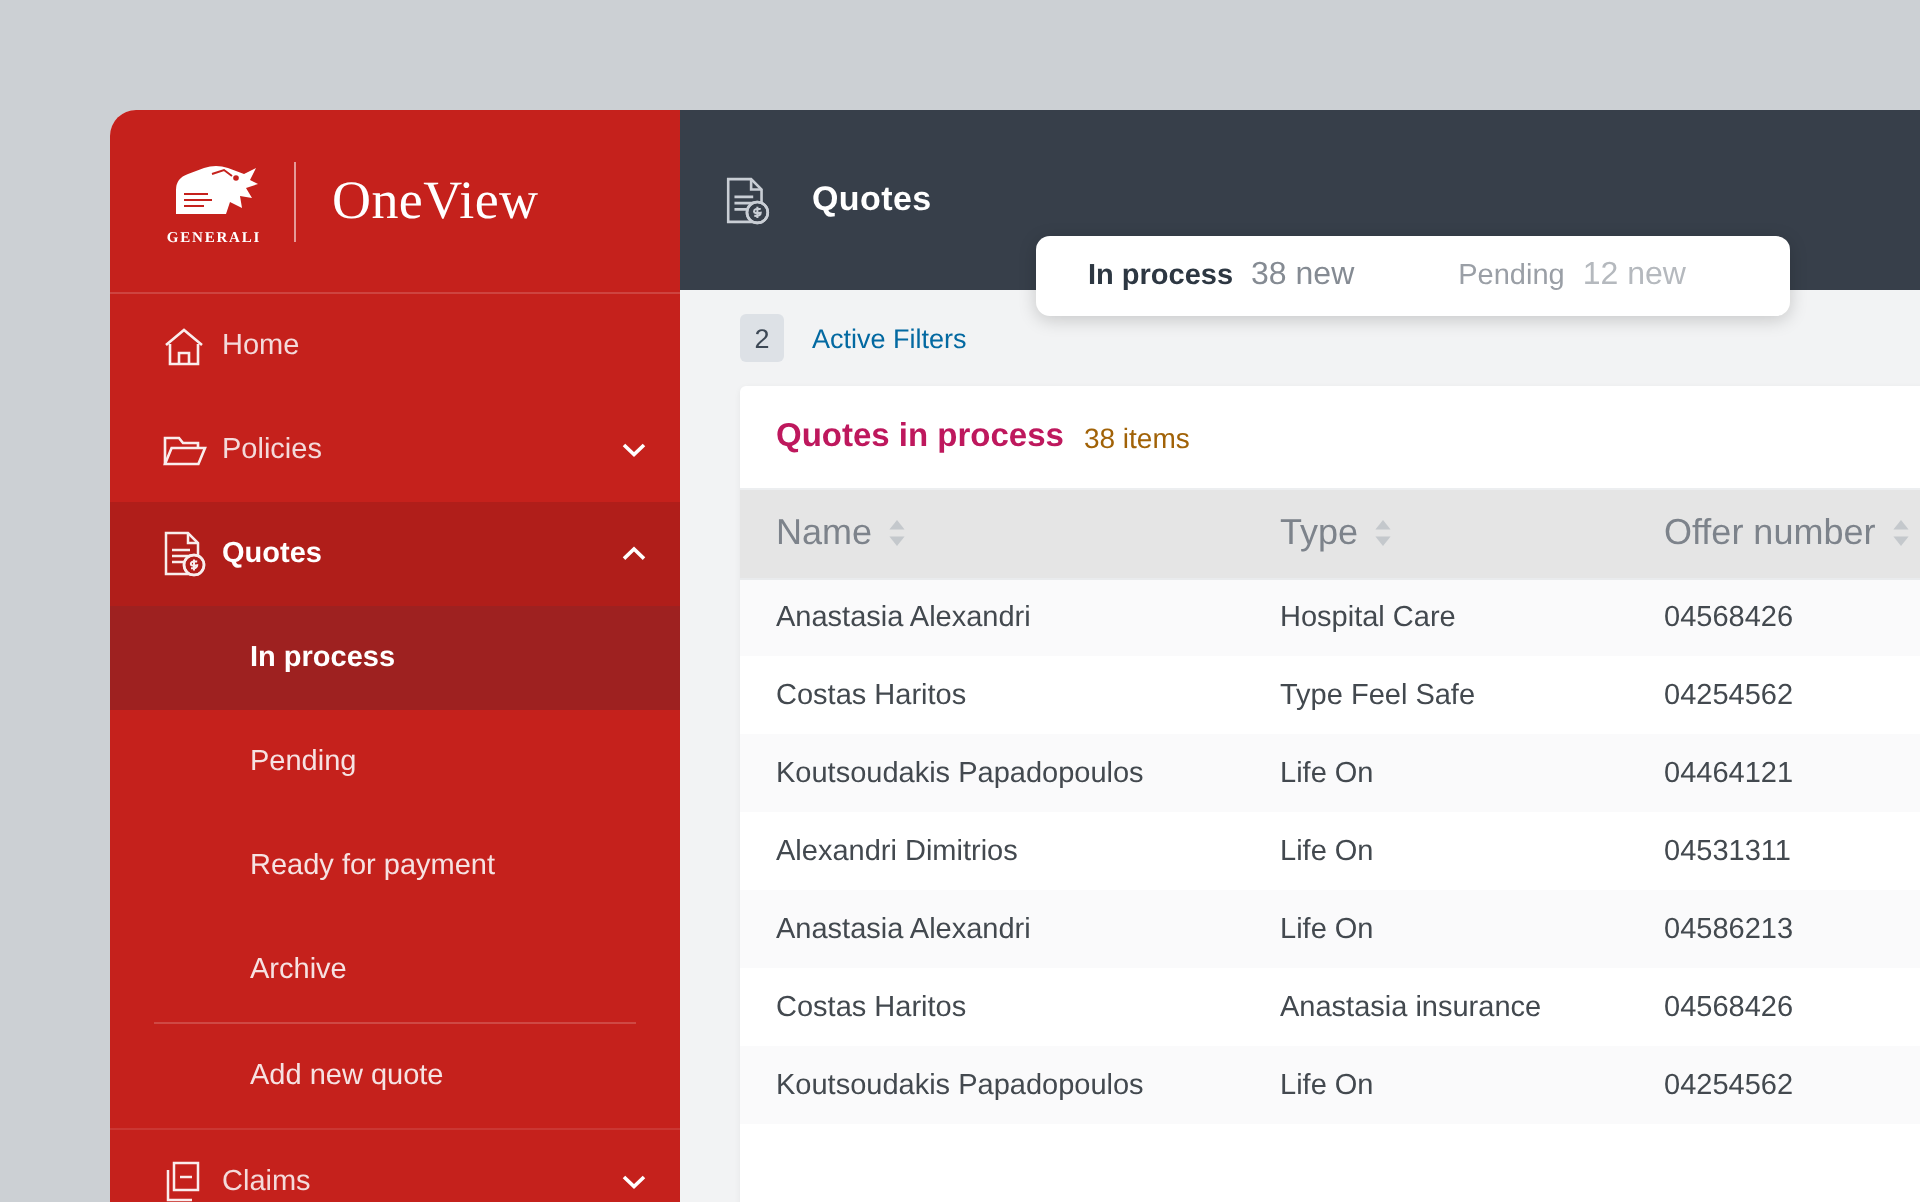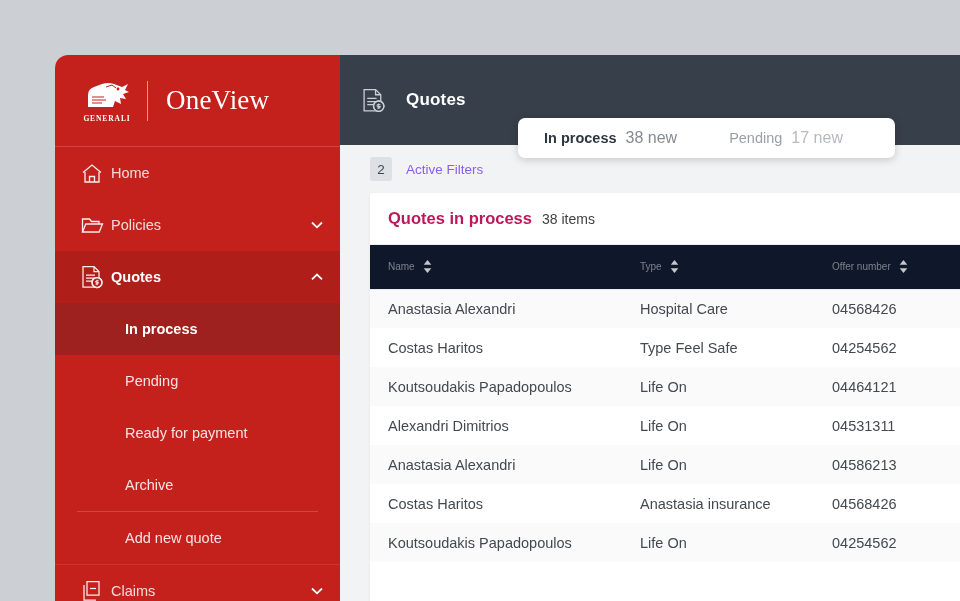--- a/index.html
+++ b/index.html
@@ -197,21 +197,21 @@
     border-radius: 3px;
     display: flex;
     align-items: center; justify-content: center;
     font-size: 13.5px;
     color: #3d4855;
     padding: 0 6px;
   }
   .filter-text {
     margin-left: 14px;
     font-size: 13.5px;
-    color: #8b5cf6;
+    color: #0369a1;
   }
 
   
   .tablecard {
     position: absolute;
     left: 30px; top: 138px;
     right: -18px;
     bottom: -10px;
     background: #ffffff;
     border-radius: 3px;
@@ -225,31 +225,31 @@
     padding-left: 18px;
     border-bottom: 1px solid #eceef0;
   }
   .table-title-main {
     font-size: 16.5px;
     font-weight: 700;
     color: #be185d;
   }
   .table-title-count {
     font-size: 14px;
-    color: #404040;
+    color: #a16207;
     margin-left: 10px;
   }
 
   table { width: 100%; border-collapse: collapse; table-layout: fixed; }
   thead th {
     height: 44px;
-    background: #0f172a;
+    background: #e5e5e5;
     text-align: left;
     font-weight: 400;
-    font-size: 10px;
+    font-size: 18px;
     color: #7d838b;
     padding-left: 18px;
     vertical-align: middle;
     border-bottom: 1px solid #e9ebed;
   }
   .th-inner { display: flex; align-items: center; }
   .sort-ico { margin-left: 8px; display: flex; }
   tbody td {
     height: 39px;
     font-size: 14.5px;
@@ -392,21 +392,21 @@
         <span class="topbar-title">Quotes</span>
       </div>
 
       <div class="tabcard">
         <div class="tab active">
           <span class="tab-label">In process</span>
           <span class="tab-count">38 new</span>
         </div>
         <div class="tab">
           <span class="tab-label">Pending</span>
-          <span class="tab-count">17 new</span>
+          <span class="tab-count">12 new</span>
         </div>
       </div>
 
       <div class="filterbar">
         <span class="filter-badge">2</span>
         <span class="filter-text">Active Filters</span>
       </div>
 
       <div class="tablecard">
         <div class="table-title">

